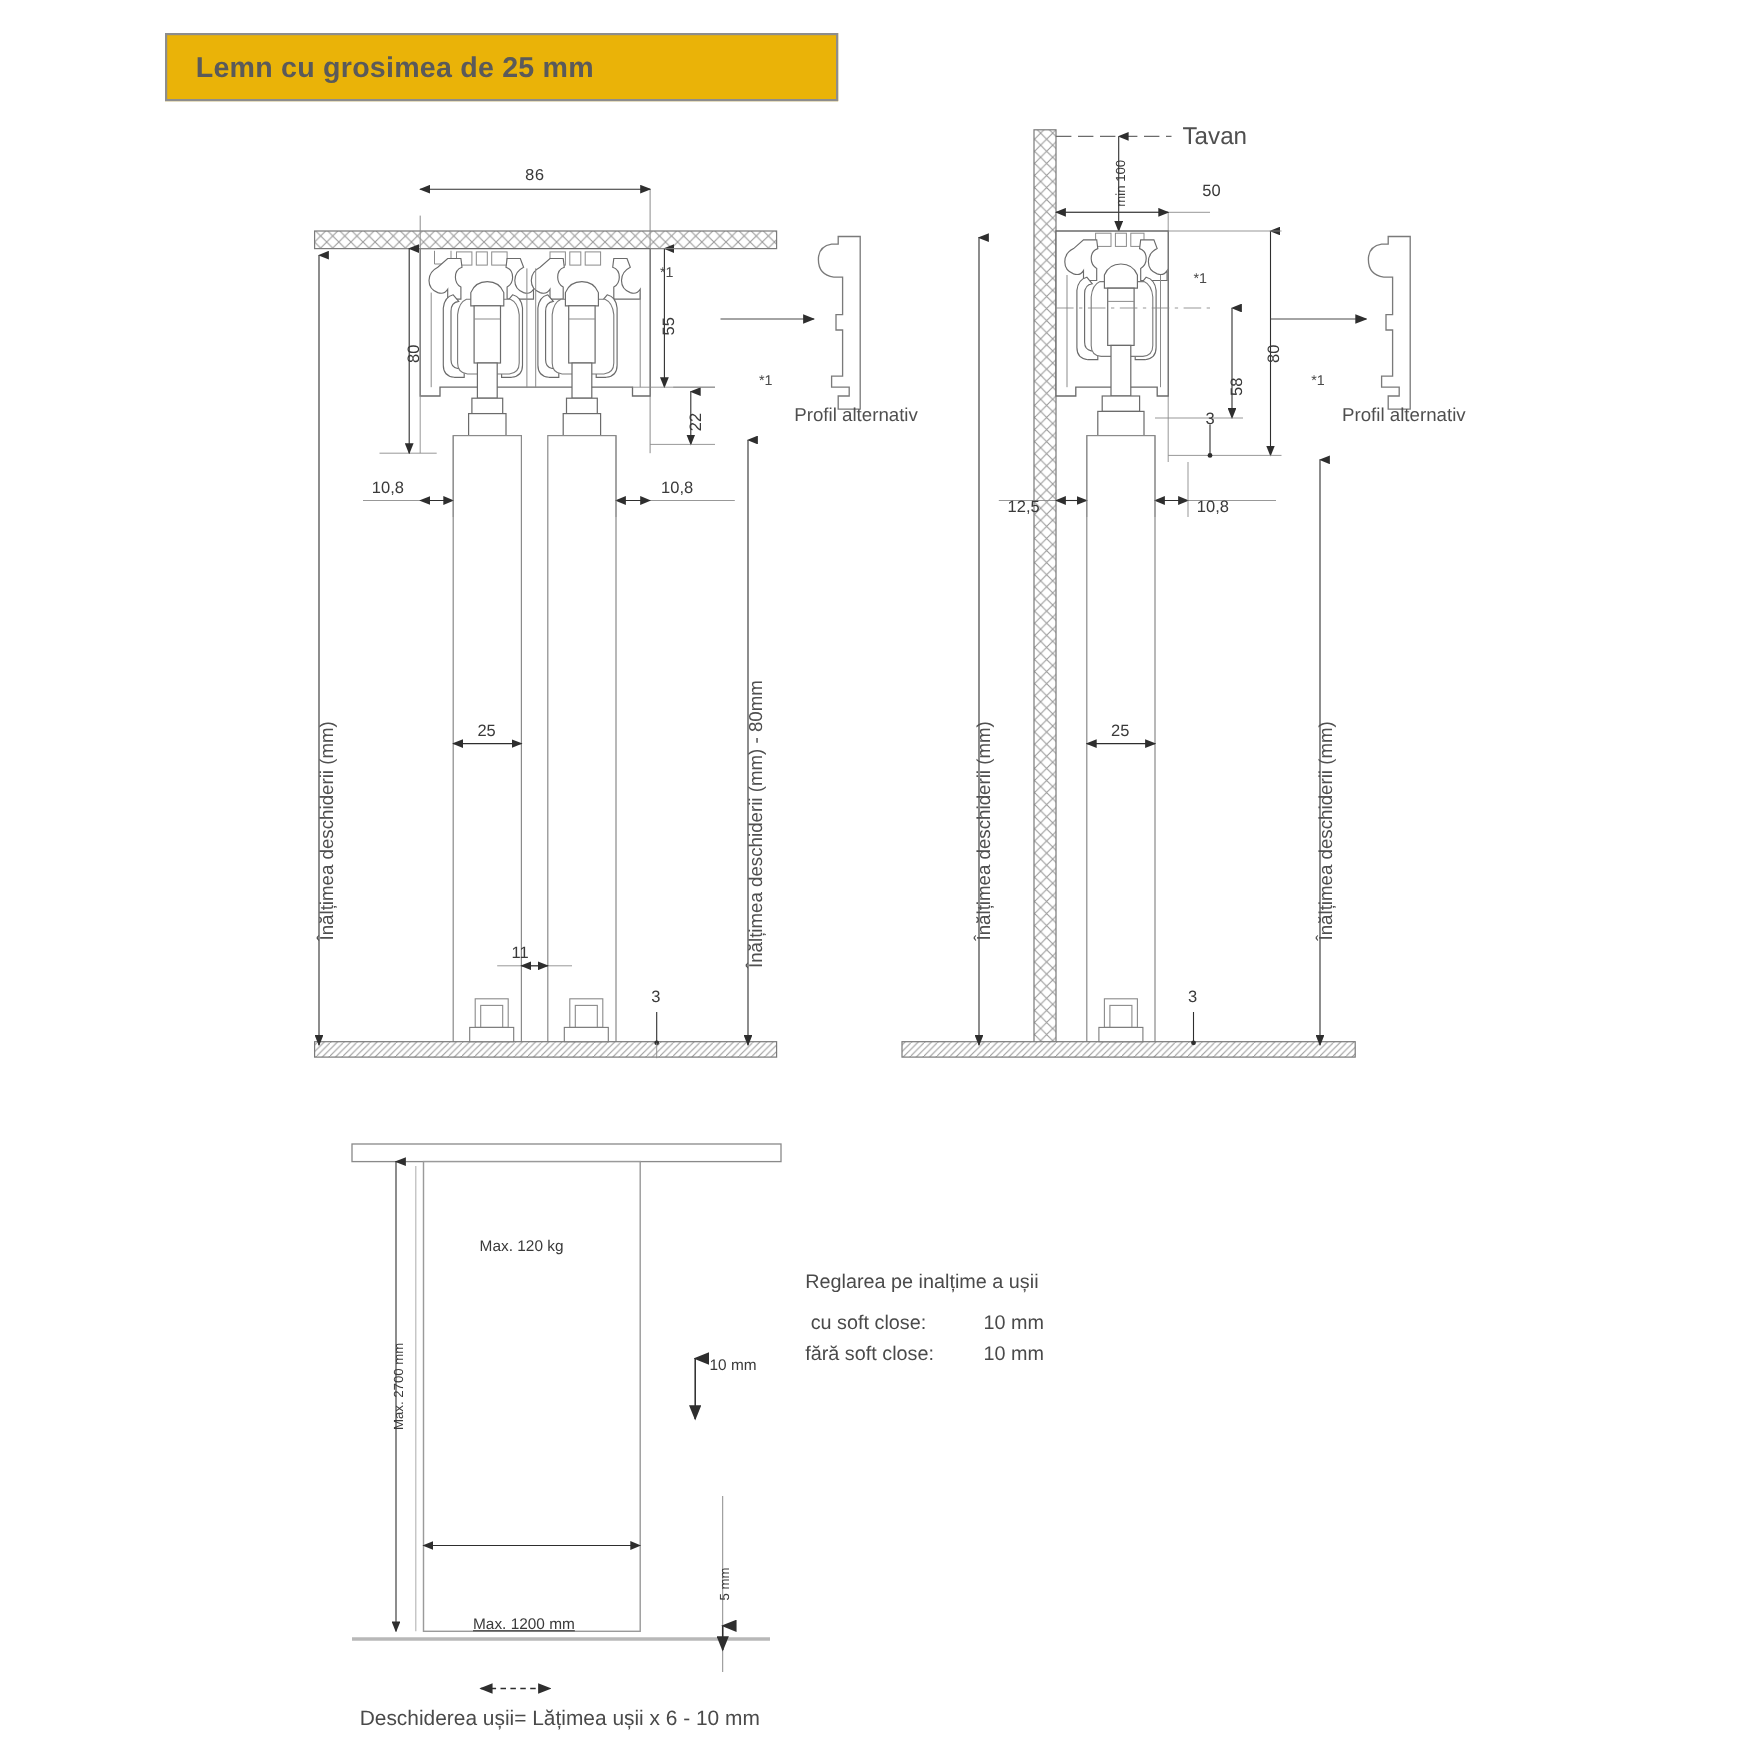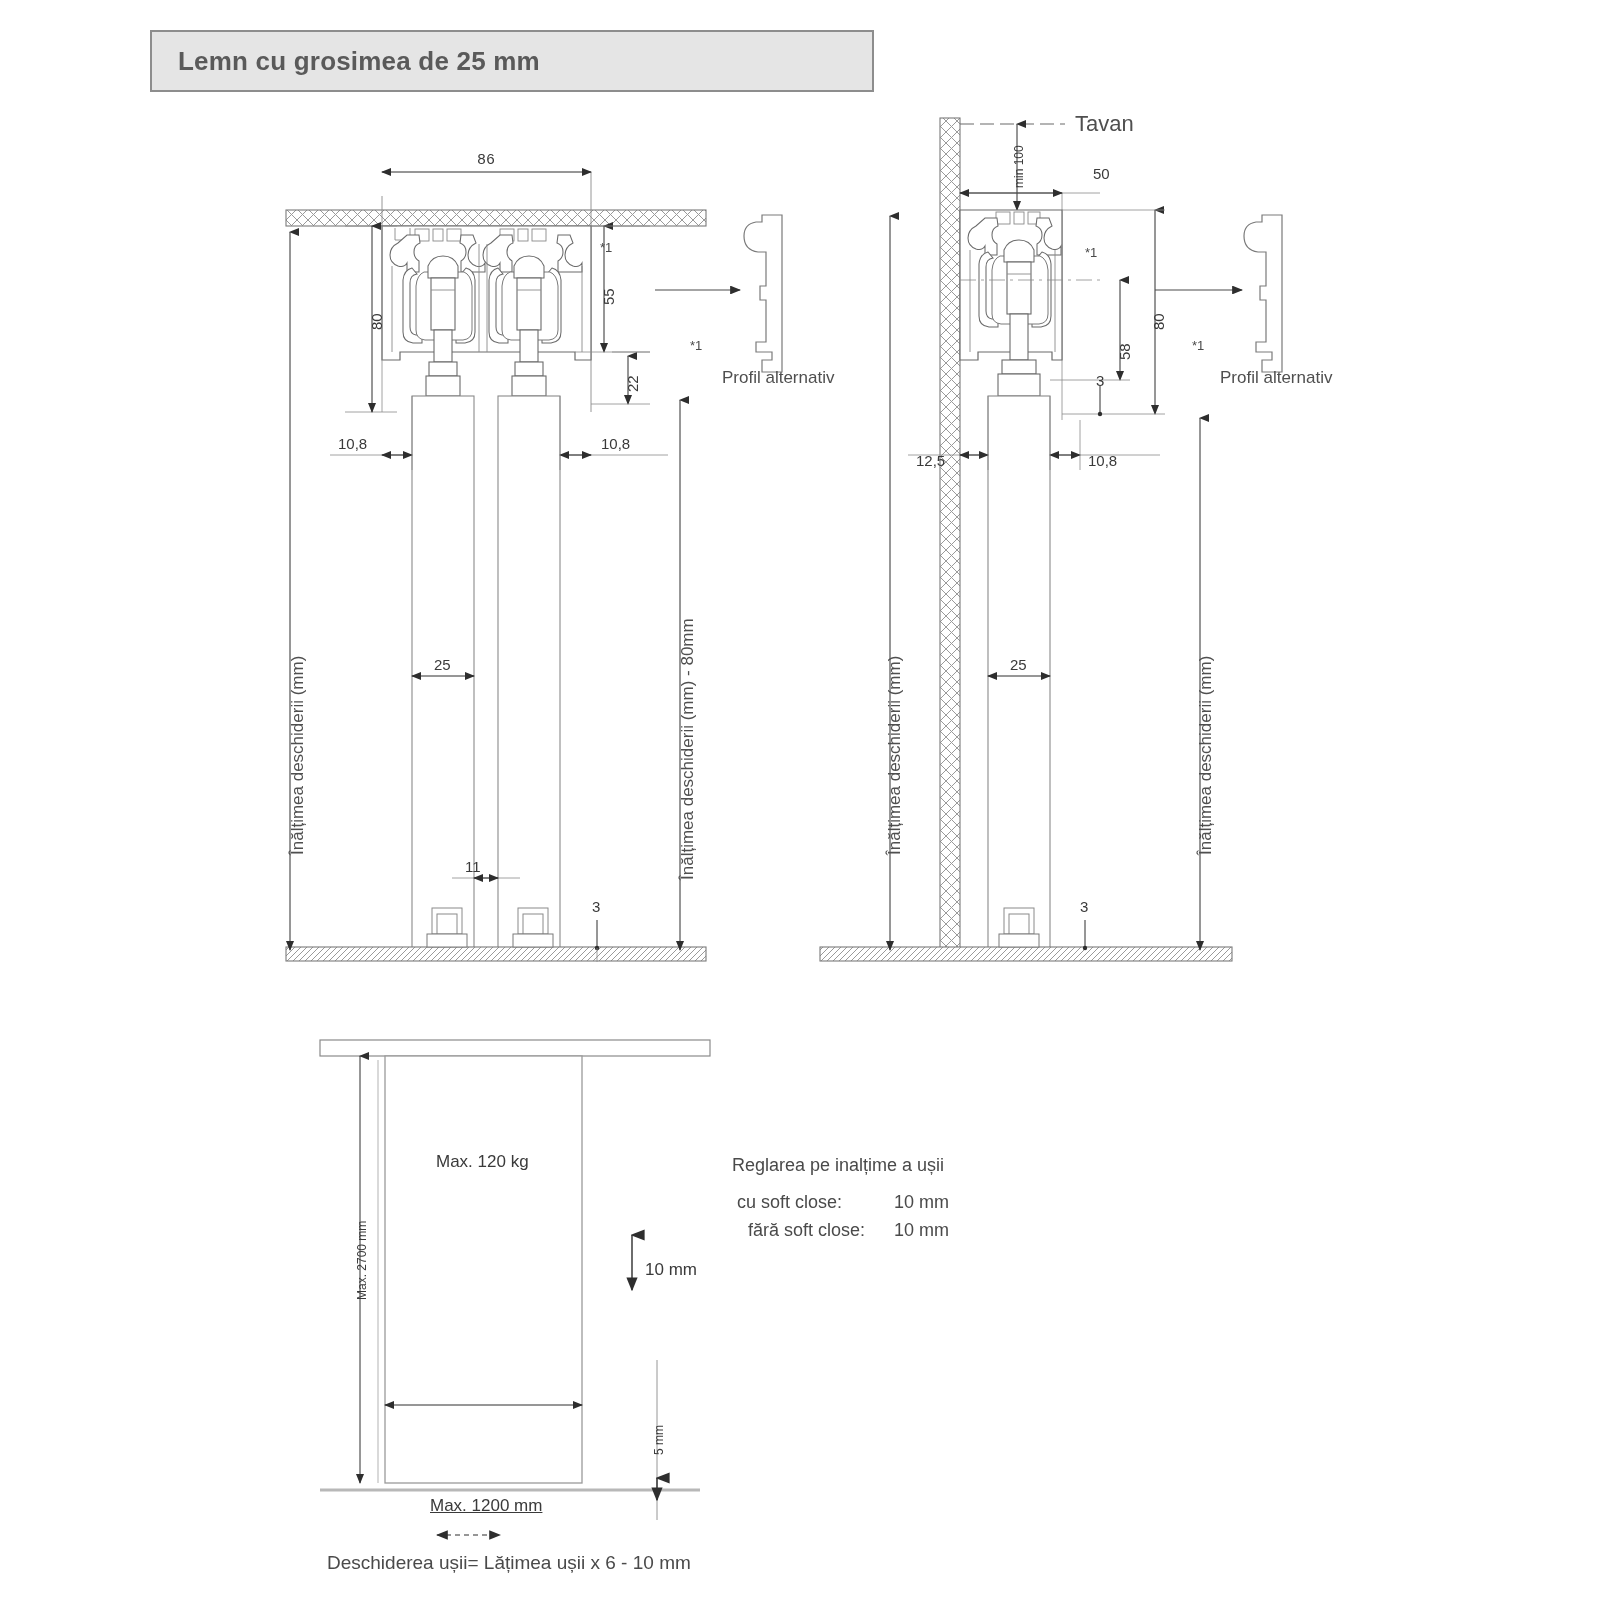--- a/index.html
+++ b/index.html
@@ -19,24 +19,24 @@
     position: absolute;
     left: 0; top: 0;
     width: 1600px;
     height: 1600px;
   }
   
   #title-box {
     position: absolute;
     left: 150px;
     top: 30px;
-    width: 724px;
+    width: 612px;
     height: 62px;
     border: 2px solid #8d8d8d;
-    background: #e5e5e5;
+    background: #eab308;
     box-sizing: border-box;
     display: flex;
     align-items: center;
   }
   #title-text {
     font-size: 26px;
     font-weight: bold;
     color: #5a5a5a;
     padding-left: 26px;
     letter-spacing: 0.2px;
@@ -50,24 +50,23 @@
   }
   .dim {
     position: absolute;
     font-size: 15px;
     color: #3a3a3a;
     white-space: nowrap;
     font-family: "Liberation Sans", "DejaVu Sans", sans-serif;
   }
   .dim-sm {
     position: absolute;
-    font-size: 17px;
+    font-size: 14px;
     color: #3a3a3a;
     white-space: nowrap;
-    margin-top: 28px;
   }
   .vlabel {
     position: absolute;
     font-size: 17px;
     color: #4f4f4f;
     white-space: nowrap;
     transform-origin: 0 0;
     transform: rotate(-90deg);
   }
   .vdim {
@@ -371,16 +370,16 @@
   <div class="dim-sm" style="left:436px; top:1124px;">Max. 120 kg</div>
   <div class="vdim-sm" style="left:355px; top:1300px;">Max. 2700 mm</div>
   <div class="dim-sm" style="left:645px; top:1232px;">10 mm</div>
   <div class="dim-sm" style="left:430px; top:1468px;text-decoration:underline;">Max. 1200 mm</div>
   <div class="vdim-sm" style="left:652px; top:1455px;">5 mm</div>
   <div class="note" style="left:327px; top:1552px; font-size:19px;">Deschiderea ușii= Lățimea ușii x 6 - 10 mm</div>
 
   <div class="note" style="left:732px; top:1155px;">Reglarea pe inalțime a ușii</div>
   <div class="note" style="left:737px; top:1192px;">cu soft close:</div>
   <div class="note" style="left:894px; top:1192px;">10 mm</div>
-  <div class="note" style="left:732px; top:1220px;margin-left:16px;">fără soft close:</div>
+  <div class="note" style="left:732px; top:1220px;">fără soft close:</div>
   <div class="note" style="left:894px; top:1220px;">10 mm</div>
 
 </div>
 
 </body></html>

